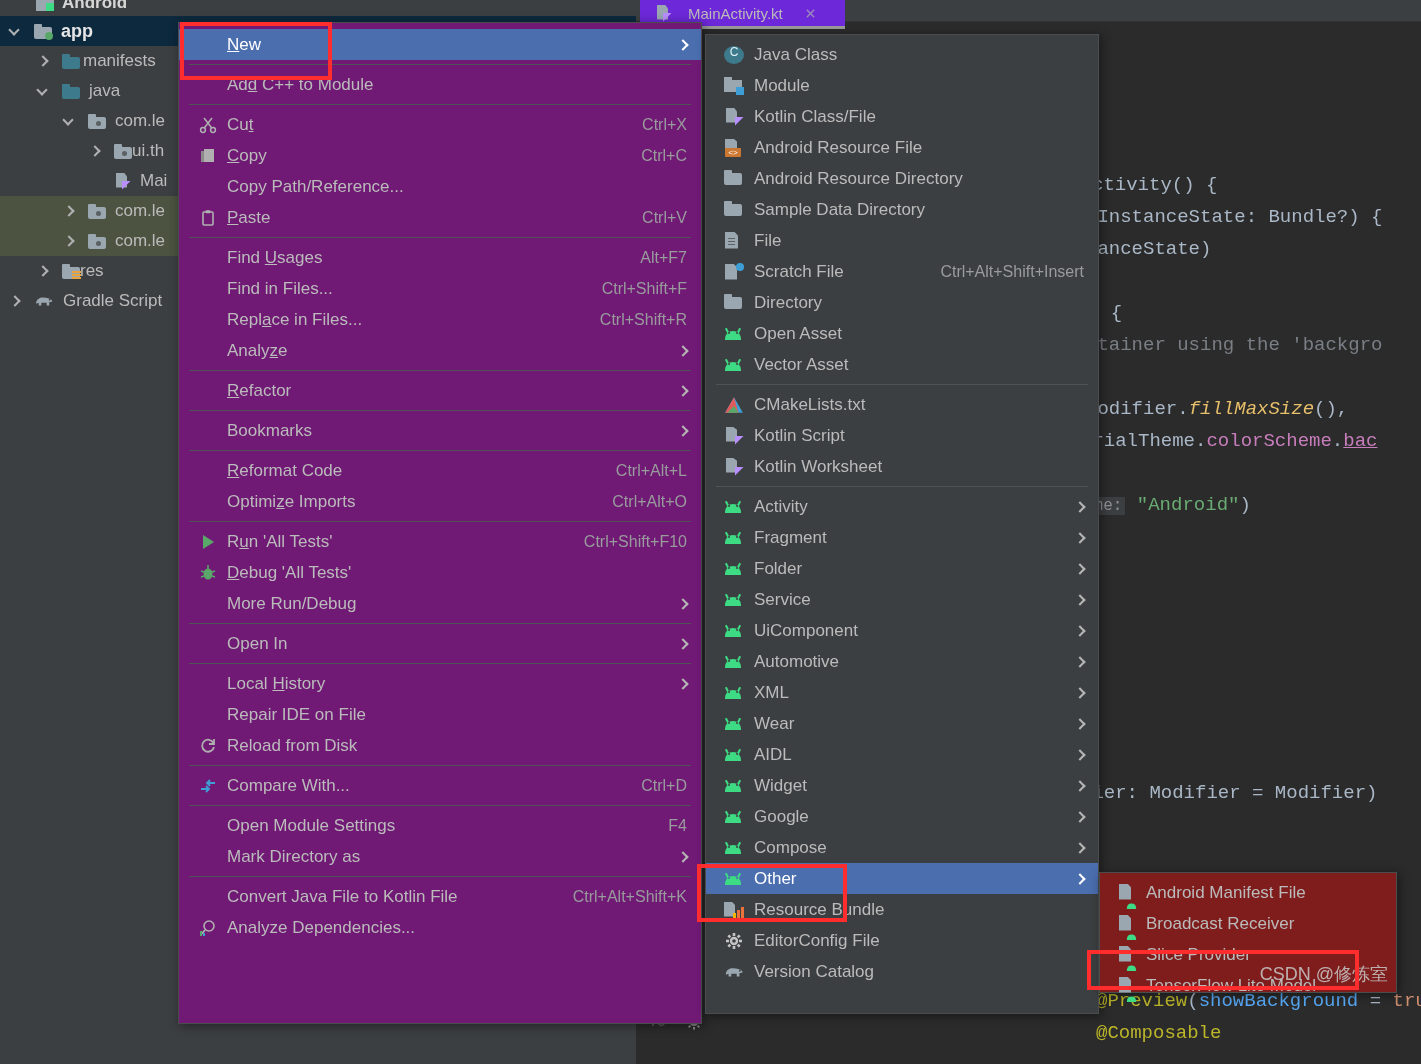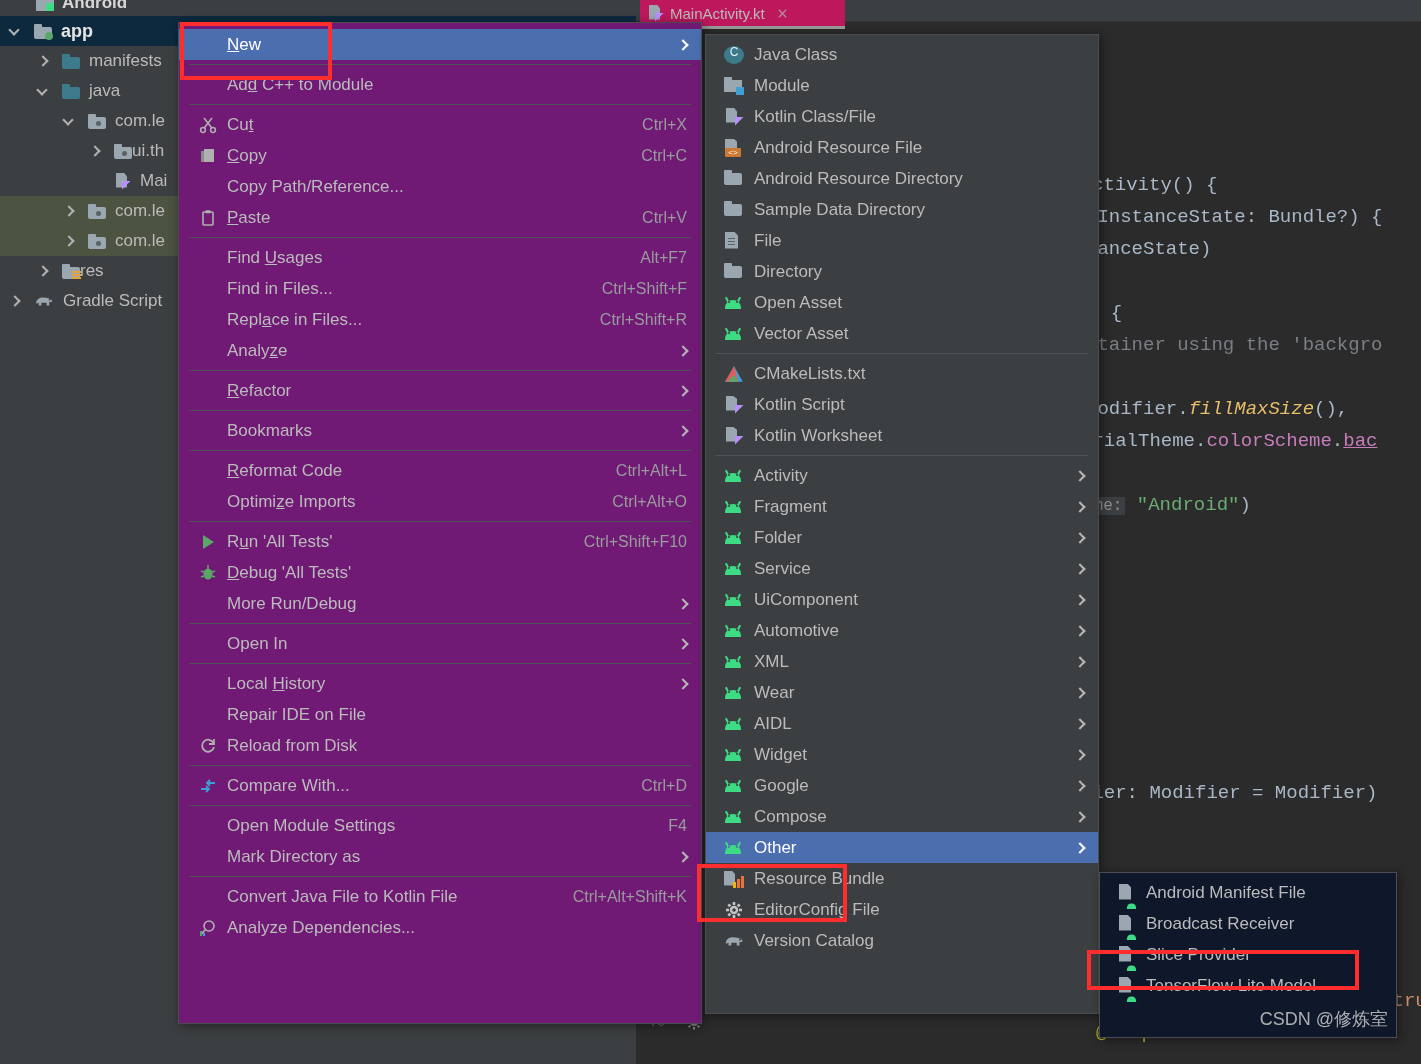--- a/index.html
+++ b/index.html
@@ -51,21 +51,21 @@
     position:absolute; left:0; top:0; width:1421px; height:22px;
     background:#3c3f41; border-bottom:1px solid #323232;
   }
   .toolbar-icons { position:absolute; left:430px; top:0; height:22px; display:flex; align-items:center; gap:26px; }
   .ticon { width:16px; height:16px; opacity:.75; }
   .tsep { width:1px; height:14px; background:#5c5f61; }
 
   
   .tab {
     position:absolute; left:640px; top:0; width:205px; height:26px;
-    background:#be185d; display:flex; align-items:center; padding-left:7px; gap:6px;
+    background:#6d28d9; display:flex; align-items:center; padding-left:15px; gap:16px;
   }
   .tab-title { color:#bbbbbb; font-size:15px; }
   .tab-underline { position:absolute; left:640px; top:26px; width:205px; height:3px; background:#9a9a9a; }
 
   
   .tree {
     position:absolute; left:0; top:0; width:636px; height:1064px;
     background:#3c3f41;
   }
   .tree-row {
@@ -123,22 +123,22 @@
     font-size:17px; color:#bbbbbb; padding-left:48px; padding-right:14px;
   }
   .mi2.selected { background:#4b6eaf; color:#ffffff; }
   .mi2 .ico { position:absolute; left:18px; top:50%; transform:translateY(-50%); width:20px; height:18px; }
   .mi2 .short { color:#999b9d; font-size:16px; margin-left:auto; white-space:nowrap;}
   .mi2 .chev { margin-left:auto; width:8px;height:8px;border-right:2px solid #b6b6b6;border-bottom:2px solid #b6b6b6;transform:rotate(-45deg);}
   .mi2.selected .chev { border-color:#fff; }
 
   
   .menu3 {
-    position:absolute; left:1099px; top:872px; width:298px; height:166px;
-    background:#0f172a; border:1px solid #4a4c4e;
+    position:absolute; left:1099px; top:872px; width:298px; height:121px;
+    background:#7f1d1d; border:1px solid #4a4c4e;
     box-shadow: 2px 2px 10px rgba(0,0,0,.45);
   }
   .mi3 {
     position:relative; height:31px; display:flex; align-items:center;
     font-size:17px; color:#bbbbbb; padding-left:46px;
   }
   .mi3.selected { background:#4b6eaf; color:#ffffff; }
   .mi3 .ico { position:absolute; left:18px; top:50%; transform:translateY(-50%); width:20px; height:18px; }
 
   
@@ -287,21 +287,21 @@
     </div>
 
     <div class="tree-row" style="top:46px;">
       <span style="width:36px"></span>
       <span class="tree-arrow"></span>
       <span style="width:12px"></span>
       <span class="folder-ico teal">
           <span class="tab2"></span>
           <span class="body"></span>
         </span>
-      <span style="margin-left:9px">manifests</span>
+      <span style="margin-left:3px">manifests</span>
     </div>
 
     <div class="tree-row" style="top:76px;">
       <span style="width:36px"></span>
       <span class="tree-arrow open"></span>
       <span style="width:12px"></span>
       <span class="folder-ico teal">
           <span class="tab2"></span>
           <span class="body"></span>
         </span>
@@ -616,20 +616,28 @@
       <span>Sample Data Directory</span>
     </div>
     <div class="mi2">
       <span class="ico file-ico">
           <span class="pg"></span>
         <span class="ln" style="top:6px"></span>
           <span class="ln" style="top:9px"></span>
           <span class="ln" style="top:12px"></span>
         </span>
       <span>File</span>
+    </div>
+    <div class="mi2">
+      <span class="ico scratch-ico">
+          <span class="pg"></span>
+          <span class="cl"></span>
+        </span>
+      <span>Scratch File</span>
+      <span class="short">Ctrl+Alt+Shift+Insert</span>
     </div>
     <div class="mi2">
       <span class="ico folder-ico">
           <span class="tab2"></span>
           <span class="body"></span>
         </span>
       <span>Directory</span>
     </div>
     <div class="mi2">
       <span class="ico"><span class="andro"><span class="a1"></span><span class="a2"></span><span class="head"></span><span class="e1"></span><span class="e2"></span></span></span>

